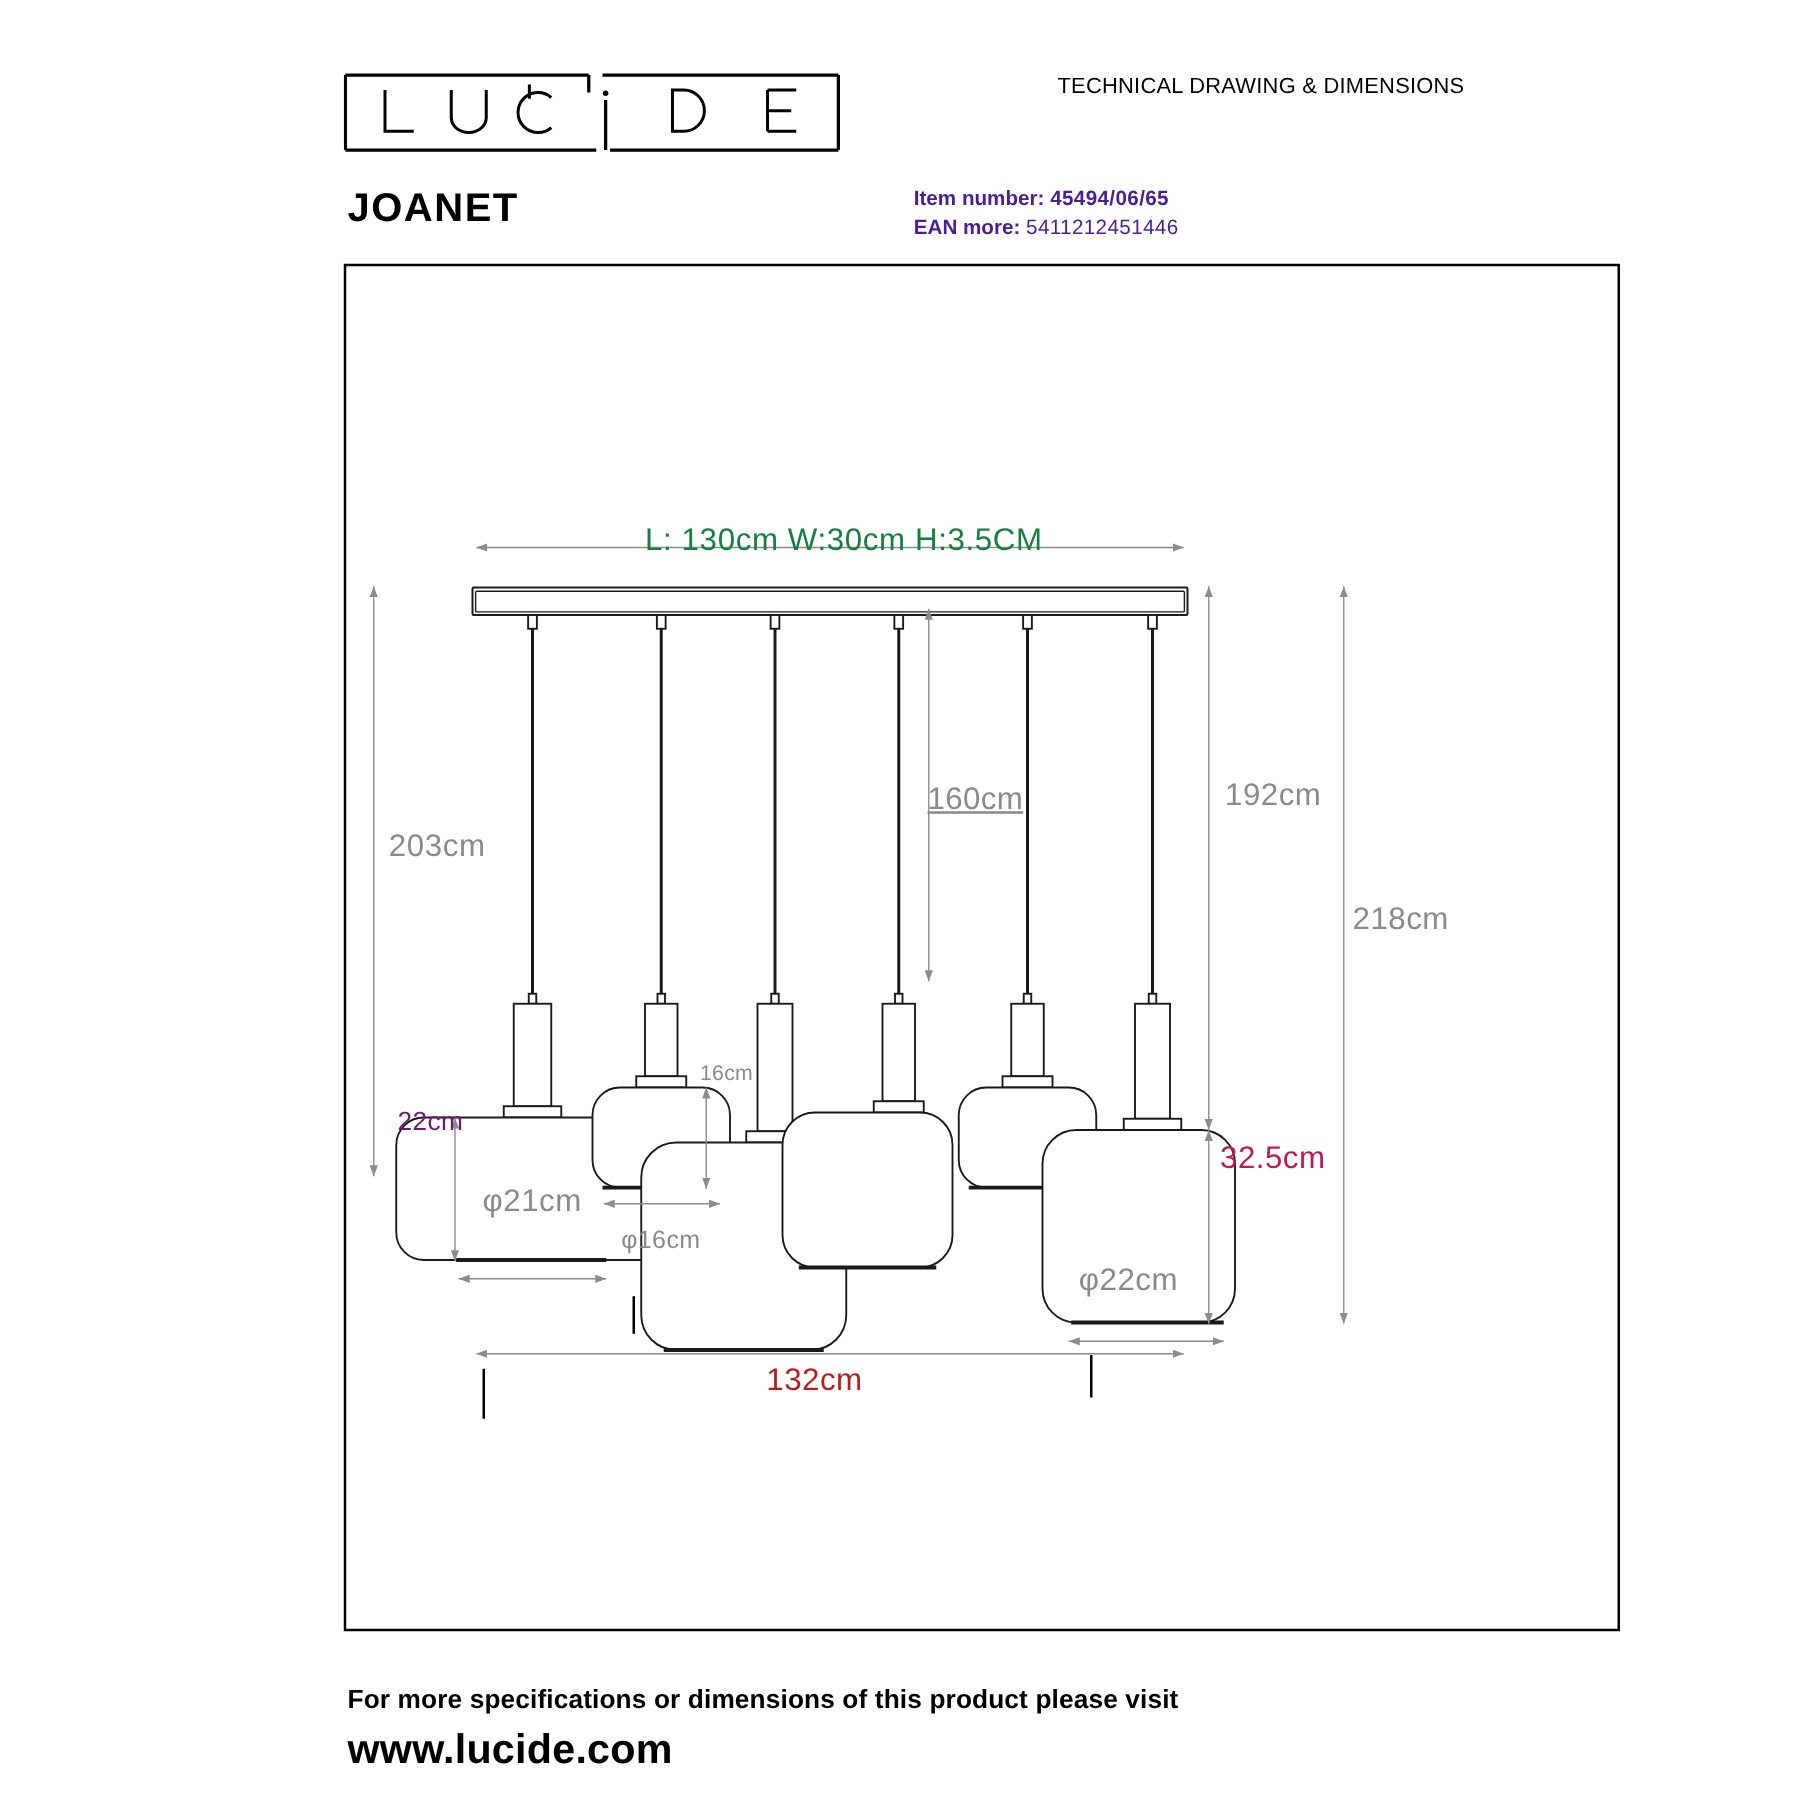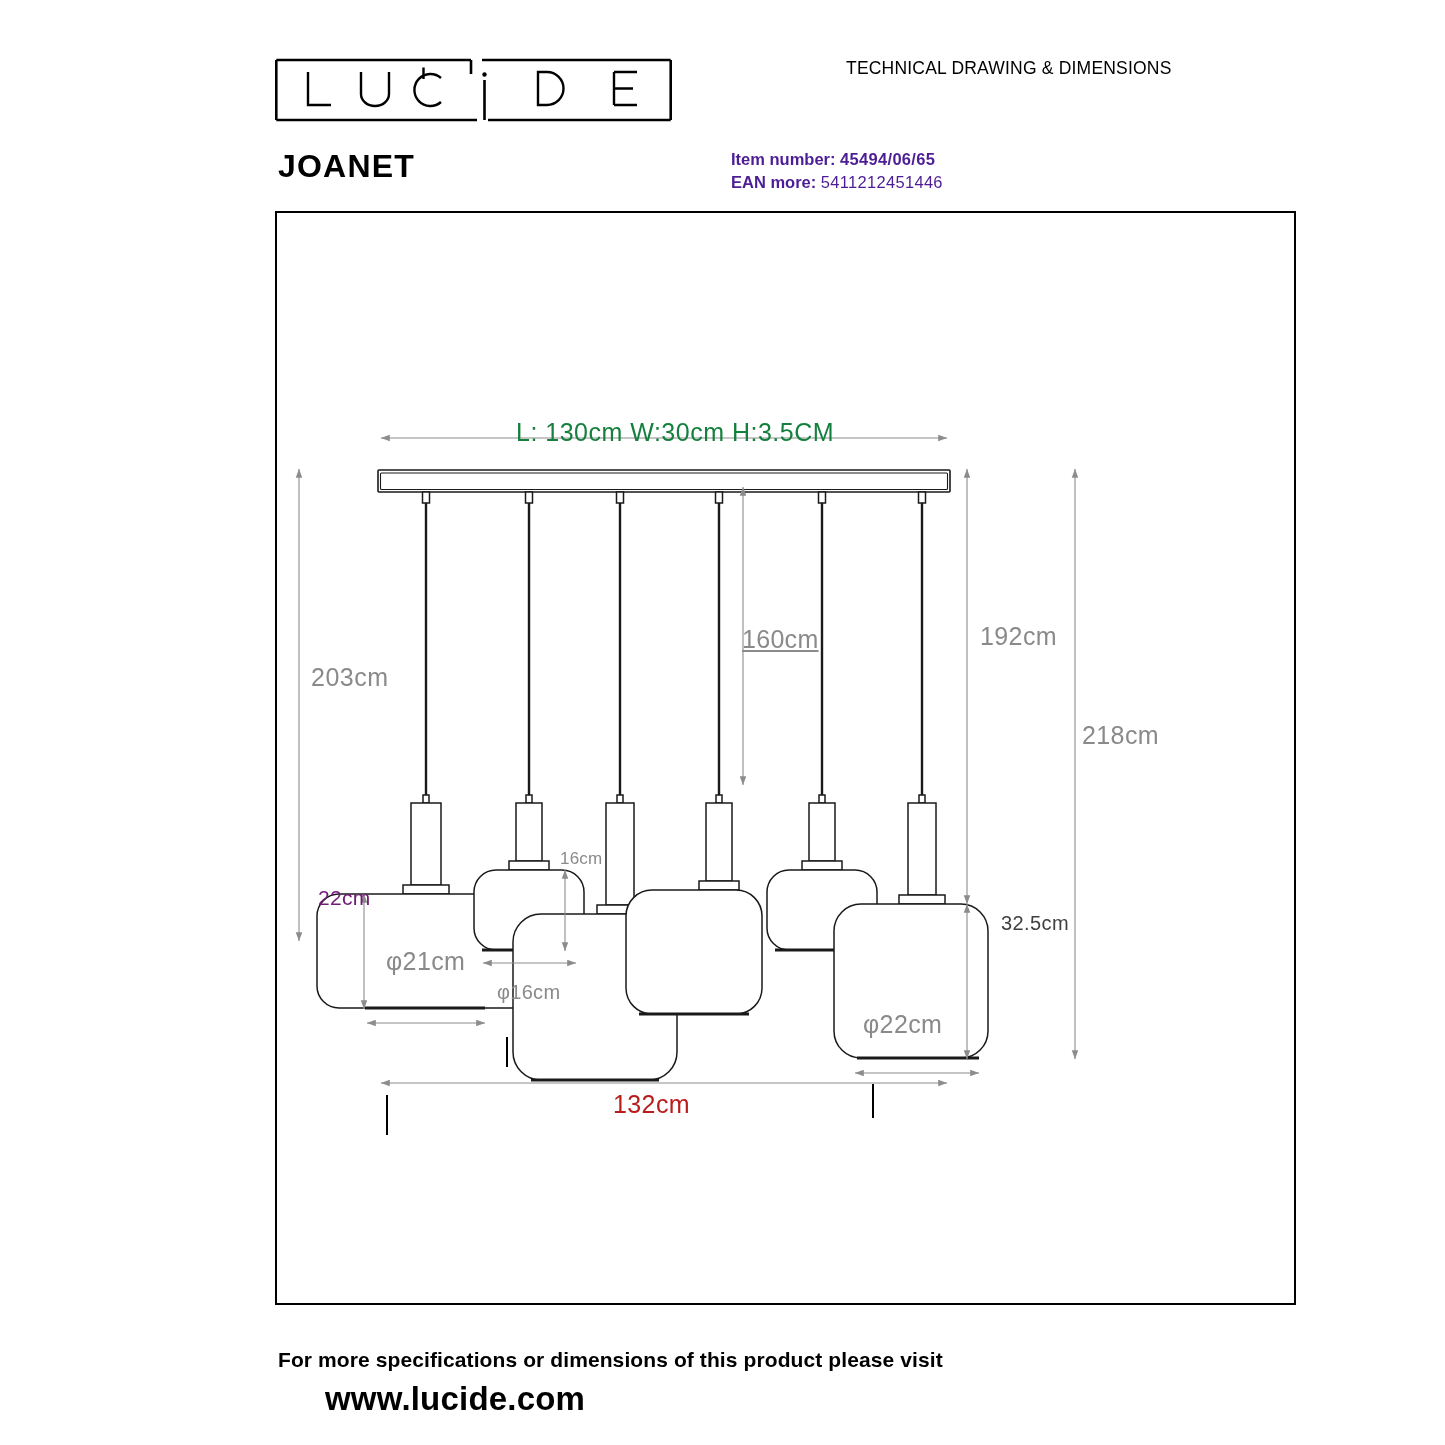--- a/index.html
+++ b/index.html
@@ -100,21 +100,20 @@
     text-align: right;
   }
   .footer-line2 {
     position: absolute;
     left: 278px;
     top: 1380px;
     font-size: 33px;
     font-weight: bold;
     color: #000;
     letter-spacing: 0.2px;
-    margin-left: 47px;
   }
 </style>
 </head>
 <body>
 
 <div class="page">
 
   <div class="logo-box">
     <svg width="397" height="65" viewBox="0 0 397 65" xmlns="http://www.w3.org/2000/svg">
 
@@ -307,21 +306,21 @@
   <div style="position:absolute; left:560px; top:849px; font-size:17px; color:#8a8a8a; letter-spacing:0.2px;">16cm</div>
 
   <div style="position:absolute; left:497px; top:944px; font-size:20px; color:#8a8a8a; letter-spacing:0.3px; font-weight:500;margin-top:37px;">φ16cm</div>
 
   <div style="position:absolute; left:742px; top:625px; font-size:25px; color:#8a8a8a; letter-spacing:0.3px;text-decoration:underline;">160cm</div>
 
   <div style="position:absolute; left:980px; top:622px; font-size:25px; color:#8a8a8a; letter-spacing:0.4px;">192cm</div>
 
   <div style="position:absolute; left:1082px; top:721px; font-size:25px; color:#8a8a8a; letter-spacing:0.4px;">218cm</div>
 
-  <div style="position:absolute; left:1001px; top:912px; font-size:20px; color:#404040; letter-spacing:0.4px;">32.5cm</div>
+  <div style="position:absolute; left:976px; top:912px; font-size:25px; color:#be185d; letter-spacing:0.4px;">32.5cm</div>
 
   <div style="position:absolute; left:863px; top:1010px; font-size:25px; color:#8a8a8a; letter-spacing:0.4px; font-weight:500;">φ22cm</div>
 
   <div style="position:absolute; left:613px; top:1090px; font-size:25px; color:#b91c1c; letter-spacing:0.4px;">132cm</div>
 
   <div class="footer-line1">For more specifications or dimensions of this product please visit</div>
   <div class="footer-line2">www.lucide.com</div>
 
 </div>
 

